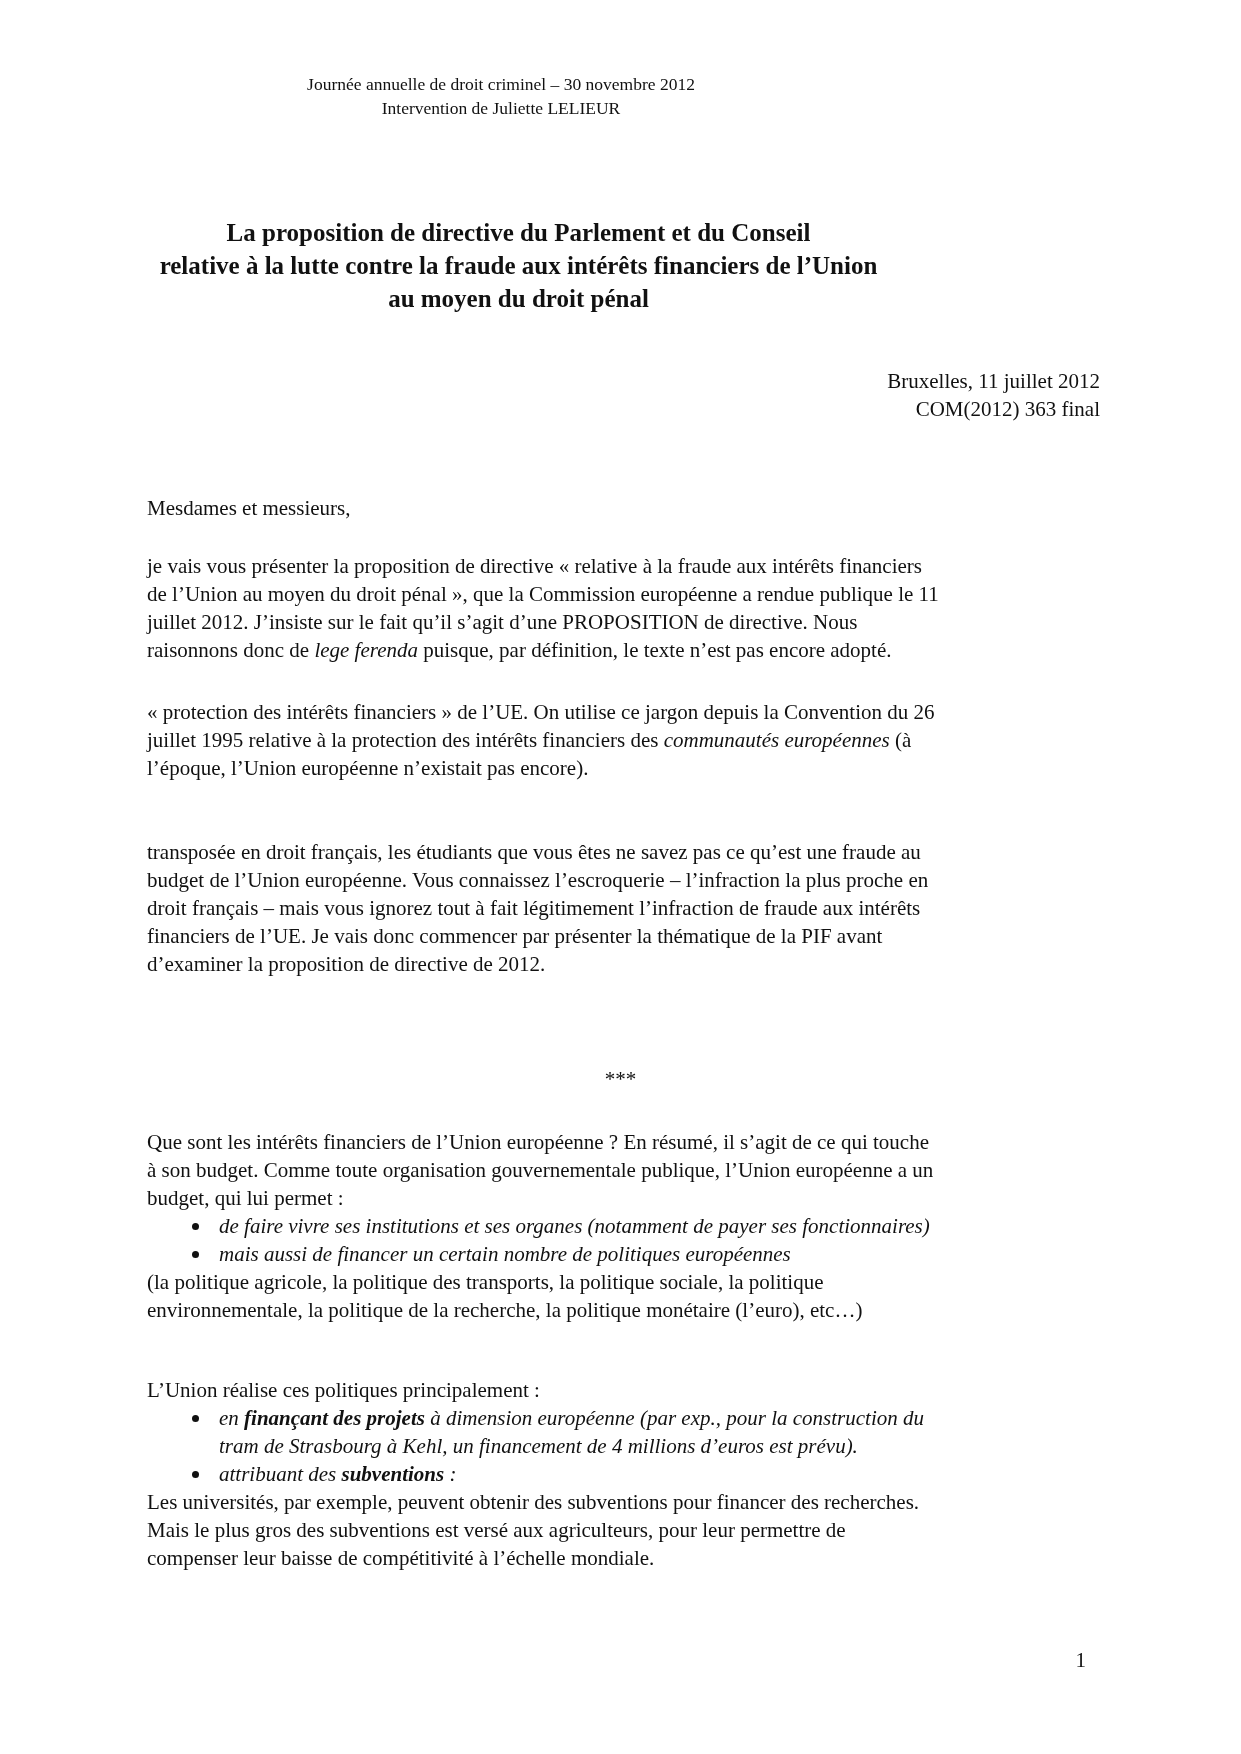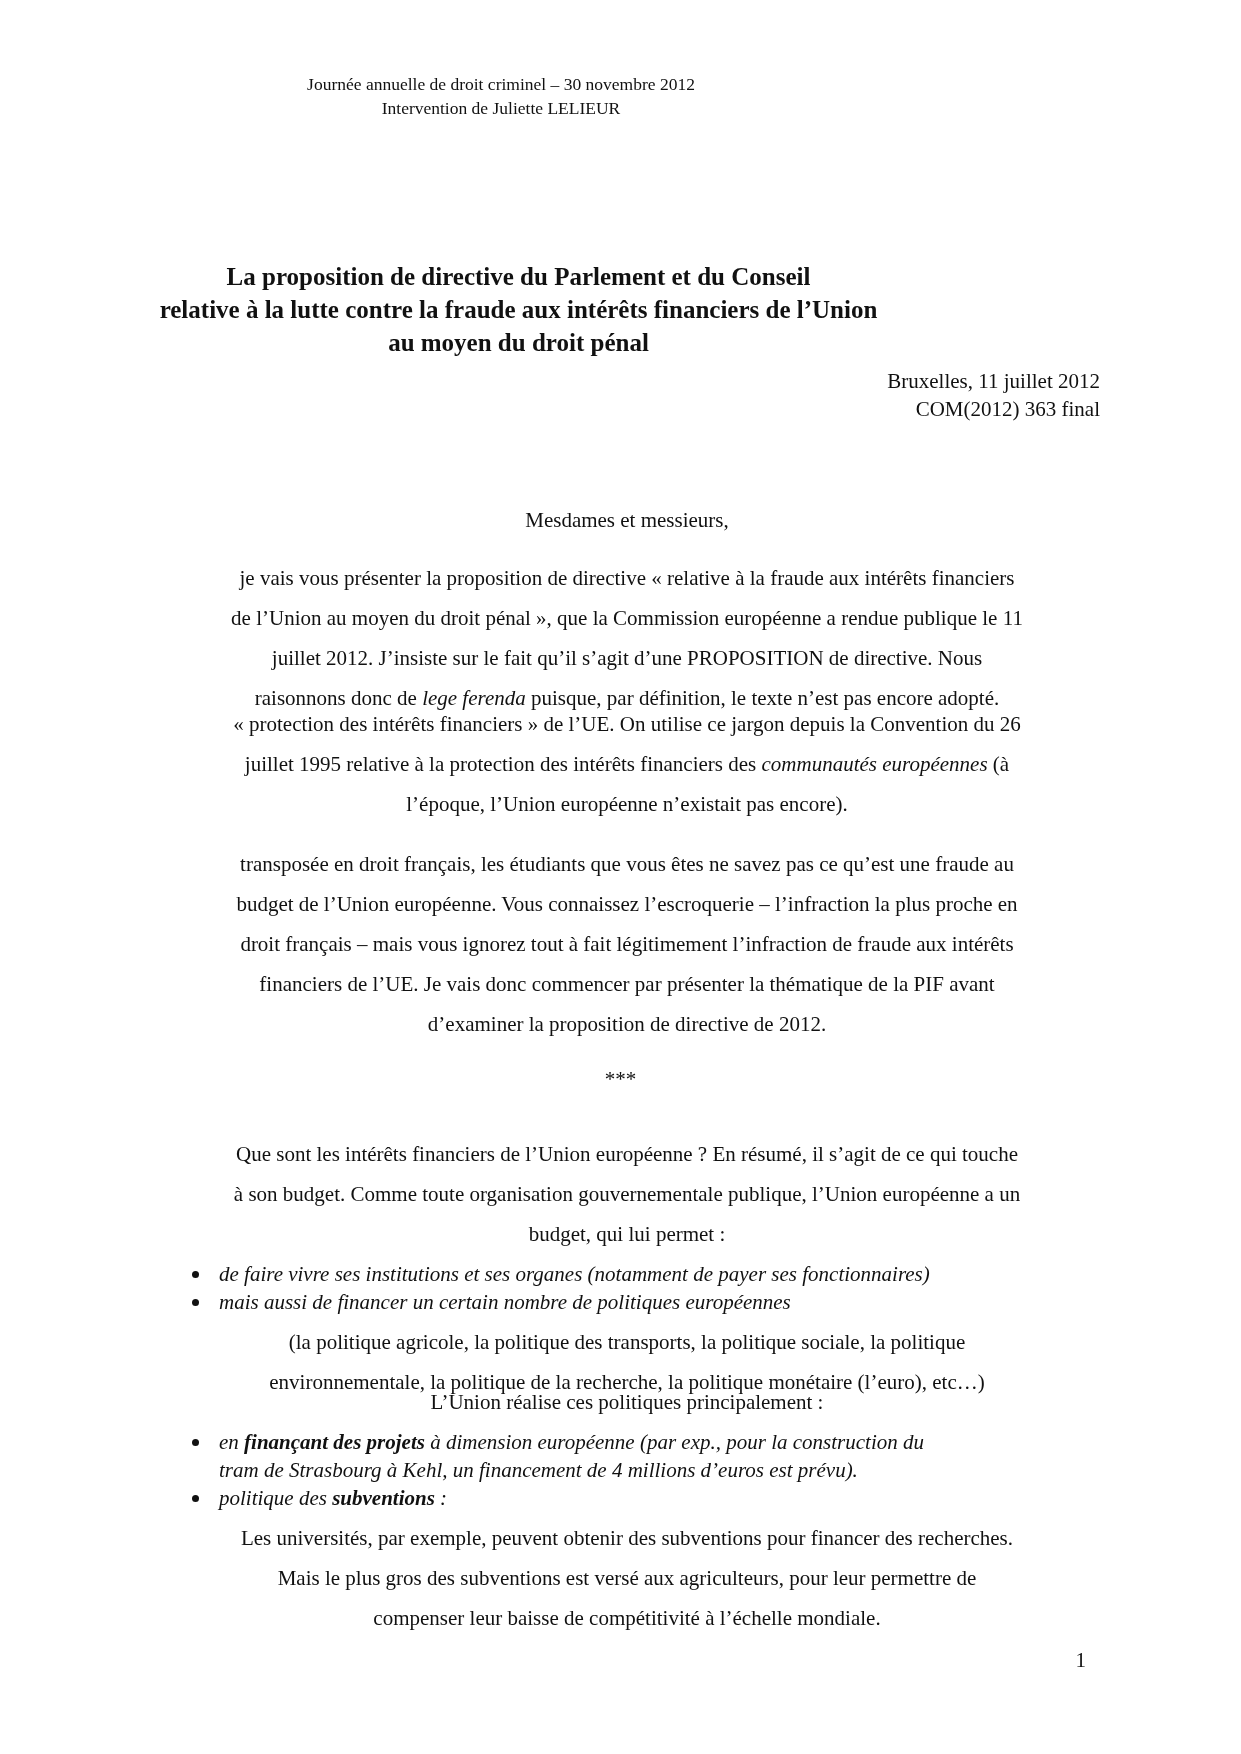--- a/index.html
+++ b/index.html
@@ -7,31 +7,31 @@
     width: 1241px; height: 1754px; position: relative; overflow: hidden;
     font-family: "Liberation Serif", "DejaVu Serif", serif;
     color: #111111;
   }
   .page-header {
     position: absolute; left: 0; width: 1002px; top: 72px;
     text-align: center; font-size: 17.5px; line-height: 24px;
   }
   .title {
     position: absolute; left: 0; width: 1037px; top: 216px;
-    text-align: center; font-weight: bold; font-size: 25px; line-height: 33px; margin-top: 44px;
+    text-align: center; font-weight: bold; font-size: 25px; line-height: 33px;
   }
   .ref {
     position: absolute; right: 141px; top: 367px;
     text-align: right; font-size: 21px; line-height: 28px;
   }
   .body {
     position: absolute; left: 147px; width: 960px;
     font-size: 21px; line-height: 28px;
   }
-  p { margin: 12px; white-space: nowrap; text-align: center; }
+  p { margin: 0; white-space: nowrap; }
   .salutation { top: 494px; }
   .para1 { top: 552px; }
   .para2 { top: 698px; }
   .para3 { top: 838px; }
   .stars { position: absolute; left: 0; width: 1241px; top: 1065px; text-align: center; font-size: 21px; line-height: 28px; }
   .para4 { top: 1128px; }
   .para5 { top: 1376px; }
   ul { list-style: none; margin: 0; padding: 0; font-style: italic; }
   li { position: relative; padding-left: 72px; white-space: nowrap; }
   li .bullet {
@@ -97,20 +97,20 @@
     <li><span class="bullet"></span><span>mais aussi de financer un certain nombre de politiques européennes</span></li>
   </ul>
   <p>(la politique agricole, la politique des transports, la politique sociale, la politique</p>
   <p>environnementale, la politique de la recherche, la politique monétaire (l’euro), etc…)</p>
 </div>
 
 <div class="body para5">
   <p>L’Union réalise ces politiques principalement :</p>
   <ul>
     <li><span class="bullet"></span><span>en </span><b>finançant des projets</b><span> à dimension européenne (par exp., pour la construction du</span><br><span>tram de Strasbourg à Kehl, un financement de 4 millions d’euros est prévu).</span></li>
-    <li><span class="bullet"></span><span>politique des </span><b>subventions</b><span> :</span></li>
+    <li><span class="bullet"></span><span>attribuant des </span><b>subventions</b><span> :</span></li>
   </ul>
   <p>Les universités, par exemple, peuvent obtenir des subventions pour financer des recherches.</p>
   <p>Mais le plus gros des subventions est versé aux agriculteurs, pour leur permettre de</p>
   <p>compenser leur baisse de compétitivité à l’échelle mondiale.</p>
 </div>
 
 <div class="page-number">1</div>
 
 </body></html>

